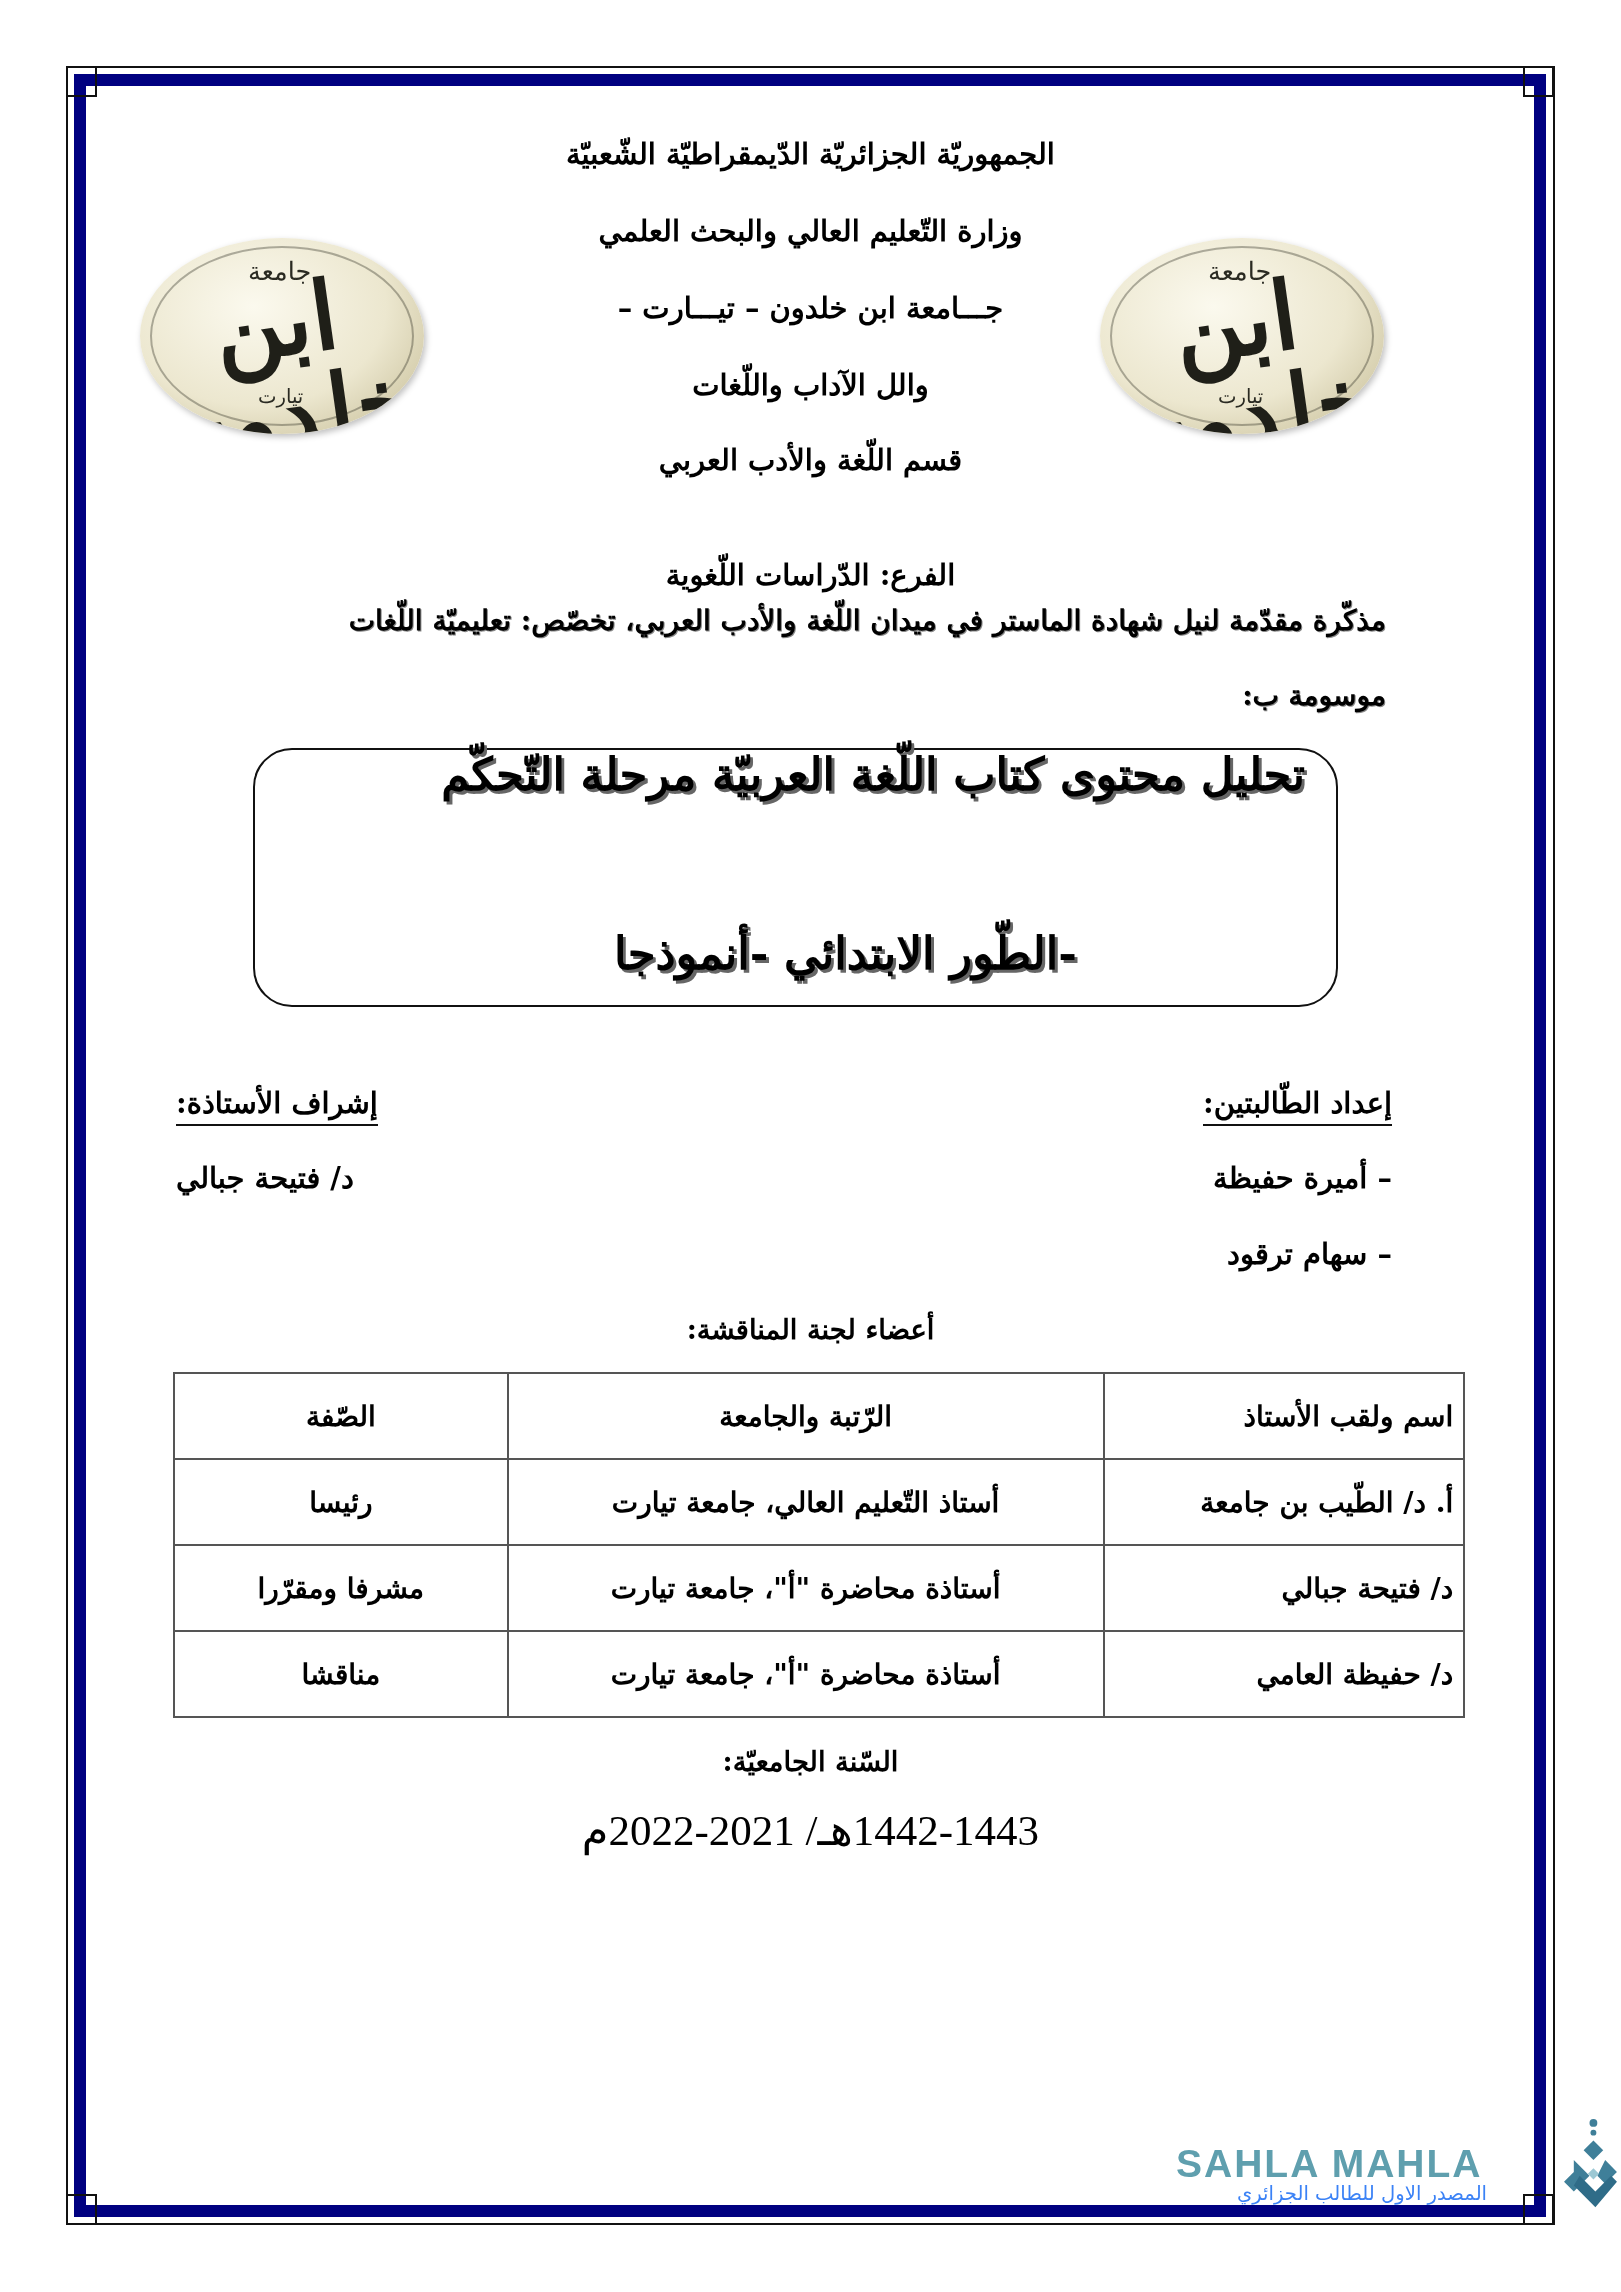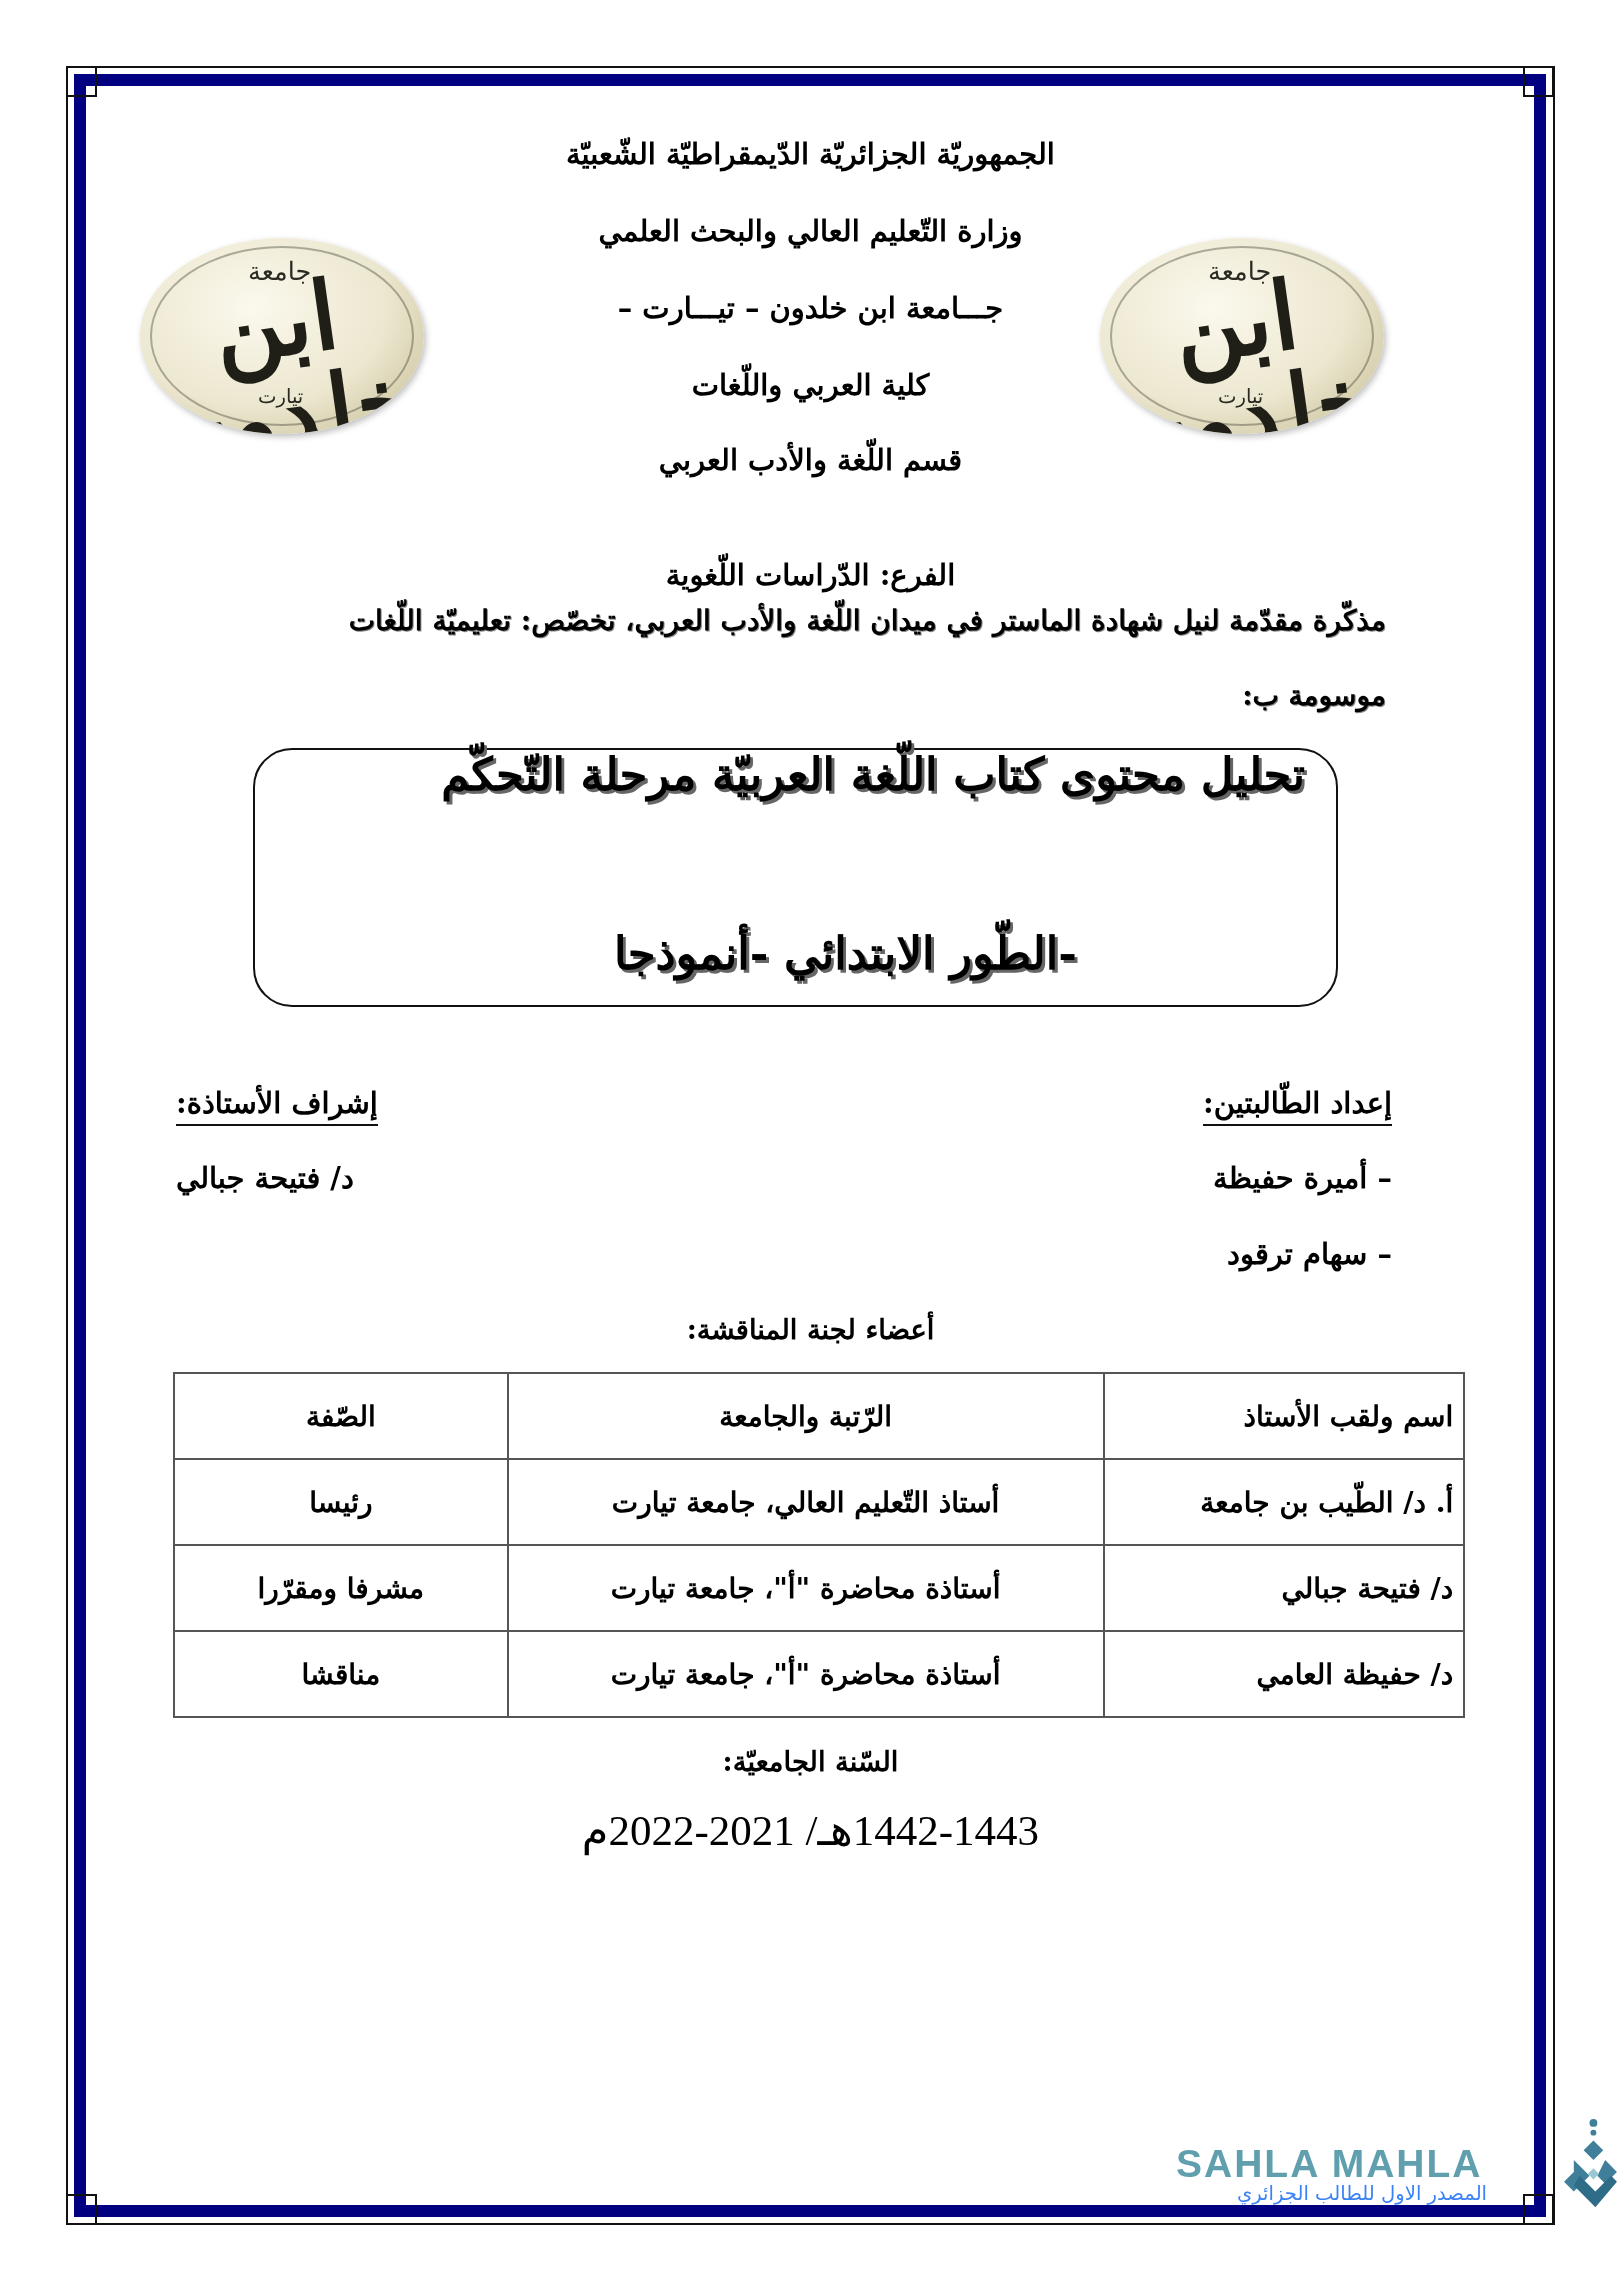--- a/index.html
+++ b/index.html
@@ -75,21 +75,21 @@
 <div class="logo" style="left:1100px;top:238px;">
   <div class="logo-ring"></div>
   <div class="logo-small" style="left:108px;top:17.6px;">جامعة</div>
   <div class="logo-script">ابن خلدون</div>
   <div class="logo-small" style="left:118px;top:147px;font-size:19.6px;">تيارت</div>
 </div>
 
 <div class="ctr" style="top:137px;">الجمهوريّة الجزائريّة الدّيمقراطيّة الشّعبيّة</div>
 <div class="ctr" style="top:214px;">وزارة التّعليم العالي والبحث العلمي</div>
 <div class="ctr" style="top:291px;">جـــامعة ابن خلدون – تيـــارت –</div>
-<div class="ctr" style="top:368px;">كلية العربي واللّغات</div>
+<div class="ctr" style="top:368px;">والل الآداب واللّغات</div>
 <div class="ctr" style="top:443px;">قسم اللّغة والأدب العربي</div>
 <div class="ctr" style="top:518px;margin-top:40px;">الفرع: الدّراسات اللّغوية</div>
 
 <div class="line" style="right:235px;top:604px;font-size:28px;text-shadow:1px 1px 0 #888;">مذكّرة مقدّمة لنيل شهادة الماستر في ميدان اللّغة والأدب العربي، تخصّص: تعليميّة اللّغات</div>
 <div class="line" style="right:235px;top:679px;font-size:28px;text-shadow:1px 1px 0 #888;">موسومة ب:</div>
 
 <div class="title-box"></div>
 <div class="title-text" style="right:316px;top:748px;">تحليل محتوى كتاب اللّغة العربيّة مرحلة التّحكّم</div>
 <div class="title-text" style="right:544px;top:927px;">-الطّور الابتدائي -أنموذجا</div>
 

